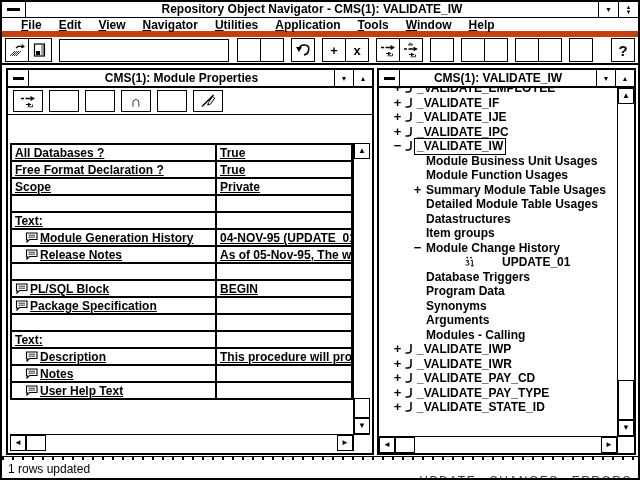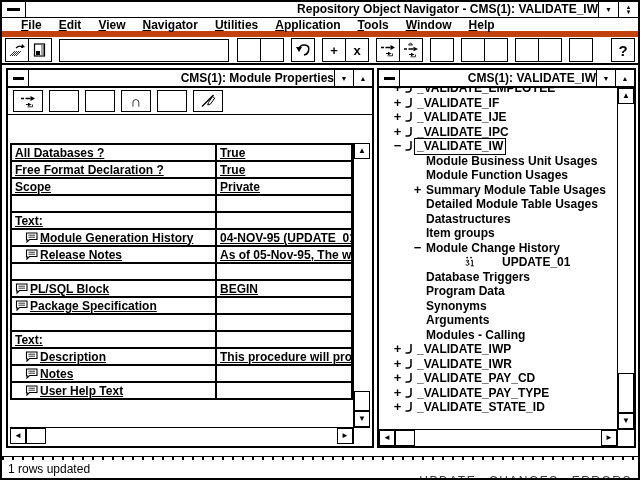--- a/index.html
+++ b/index.html
@@ -4,42 +4,42 @@
 <style>
   html,body{width:640px;height:480px;margin:0;padding:0;overflow:hidden;}
   body{font-family:"Liberation Sans",sans-serif;background:#fff;color:#000;
        border:2px solid #000;box-sizing:border-box;position:relative;}
   *{box-sizing:border-box;}
 
   
   .titlebar{height:16px;display:flex;align-items:stretch;border-bottom:1px solid #000;background:#fff;}
   .sysbox{width:24px;border-right:1px solid #000;display:flex;align-items:center;justify-content:center;}
   .dash{width:13px;height:3px;background:#000;}
-  .title{flex:1;text-align:right;font-weight:bold;font-size:12px;line-height:15px;white-space:nowrap;overflow:hidden;}
+  .title{flex:1;text-align:center;font-weight:bold;font-size:12px;line-height:15px;white-space:nowrap;overflow:hidden;}
   .ctrlbox{width:20px;border-left:1px solid #000;display:flex;flex-direction:column;align-items:center;justify-content:center;font-size:7px;line-height:7px;font-weight:bold;}
   .ctrlbox.restore span{font-size:6px;line-height:5px;}
 
   
   .menubar{height:19px;display:flex;align-items:center;border-bottom:6px solid #c2410c;font-weight:bold;font-size:12px;padding-left:12px;}
   .menu-item{padding:0 10px 0 7px;white-space:nowrap;}
 
   
   .toolbar{height:28px;display:flex;align-items:center;border-bottom:2px solid #000;padding:0 3px;}
   .tgroup{display:flex;margin-right:7px;}
   .tbtn{width:24px;height:24px;border:1px solid #000;background:#fff;display:flex;align-items:center;justify-content:center;font-weight:bold;font-size:13px;padding:0;font-family:"Liberation Sans",sans-serif;}
   .tbtn + .tbtn{margin-left:-1px;}
   .tfield{width:170px;height:23px;border:1px solid #000;margin-right:8px;font-size:12px;padding:0 2px;outline:none;font-family:"Liberation Sans",sans-serif;}
   .tspacer{flex:1;}
   .tbtn.help{font-size:15px;}
 
   
   .client{position:absolute;left:0;right:0;top:65px;bottom:22px;background:#fff;}
 
   
-  .panel{position:absolute;top:1px;bottom:8px;border:2px solid #000;background:#fff;display:flex;flex-direction:column;}
+  .panel{position:absolute;top:1px;bottom:1px;border:2px solid #000;background:#fff;display:flex;flex-direction:column;}
   .panel.left{left:4px;width:368px;}
   .panel.right{left:375px;right:2px;}
   .ptitle{height:18px;display:flex;align-items:stretch;border-bottom:2px solid #000;flex:none;}
   .ptitle .sysbox{width:21px;}
   .ptitle .dash{width:11px;}
   .ptitle .title{line-height:16px;}
   .ptitle .ctrlbox{width:19px;font-size:7px;}
   .pcontent{flex:1;position:relative;overflow:hidden;}
 
   

